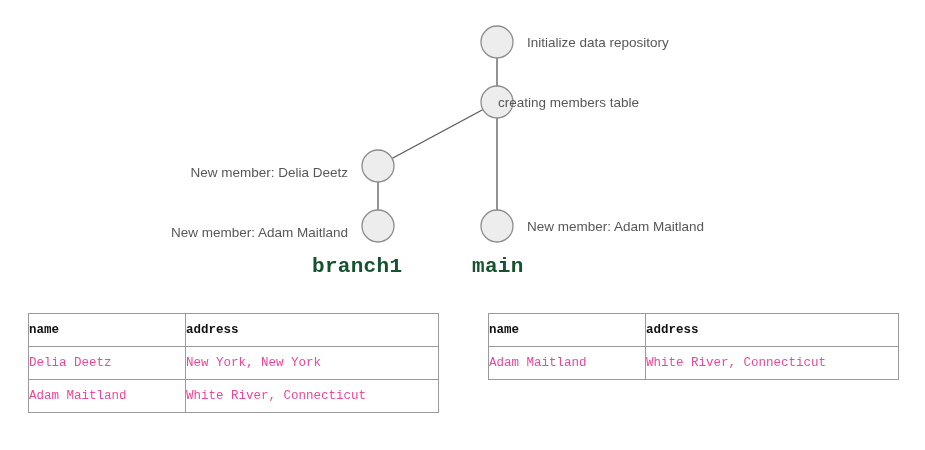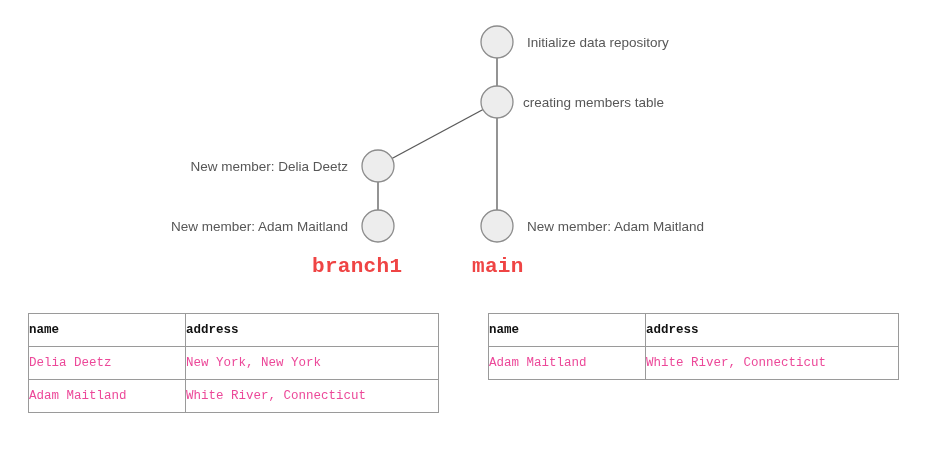--- a/index.html
+++ b/index.html
@@ -37,28 +37,29 @@
   .graph-label {
     position: absolute;
     font-family: "Liberation Sans", sans-serif;
     font-size: 13.5px;
     color: #575757;
     white-space: nowrap;
     line-height: 1;
   }
   .graph-label.left {
     text-align: right;
+    margin-top: 6px;
   }
 
   .branch-name {
     position: absolute;
     font-family: "Liberation Mono", "DejaVu Sans Mono", monospace;
     font-size: 21px;
     font-weight: bold;
-    color: #ef4444;
+    color: #14532d;
     white-space: nowrap;
     letter-spacing: 0.3px;
     line-height: 1;
   }
 
   
   .data-table {
     position: absolute;
     border-collapse: collapse;
     table-layout: fixed;
@@ -107,21 +108,21 @@
 
     <circle cx="497" cy="42" r="16" fill="#ededed" stroke="#8c8c8c" stroke-width="1.3"></circle>
     <circle cx="497" cy="102" r="16" fill="#ededed" stroke="#8c8c8c" stroke-width="1.3"></circle>
     <circle cx="497" cy="226" r="16" fill="#ededed" stroke="#8c8c8c" stroke-width="1.3"></circle>
     <circle cx="378" cy="166" r="16" fill="#ededed" stroke="#8c8c8c" stroke-width="1.3"></circle>
     <circle cx="378" cy="226" r="16" fill="#ededed" stroke="#8c8c8c" stroke-width="1.3"></circle>
   </svg>
 
   <div class="graph-label" style="left:527px; top:36px;text-align:right;">Initialize data repository</div>
 
-  <div class="graph-label" style="left:523px; top:96px;">creating members table</div>
+  <div class="graph-label" style="left:498px; top:96px;">creating members table</div>
 
   <div class="graph-label left" style="left:108px; top:160px; width:240px;">New member: Delia Deetz</div>
 
   <div class="graph-label left" style="left:88px; top:220px; width:260px;">New member: Adam Maitland</div>
 
   <div class="graph-label" style="left:527px; top:220px;">New member: Adam Maitland</div>
 
   <div class="branch-name" style="left:312px; top:256px;">branch1</div>
 
   <div class="branch-name" style="left:472px; top:256px;">main</div>

